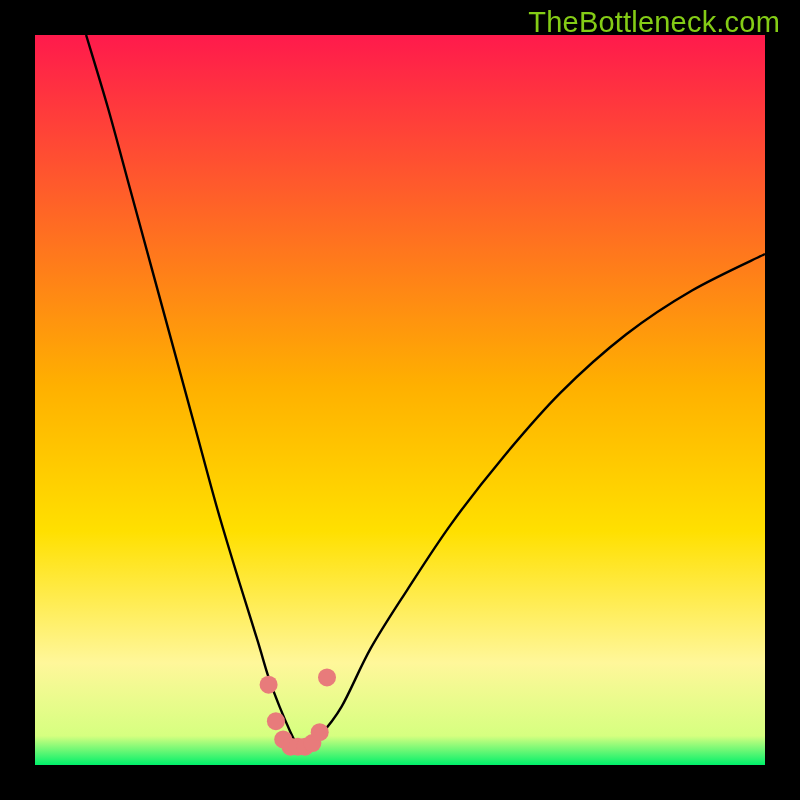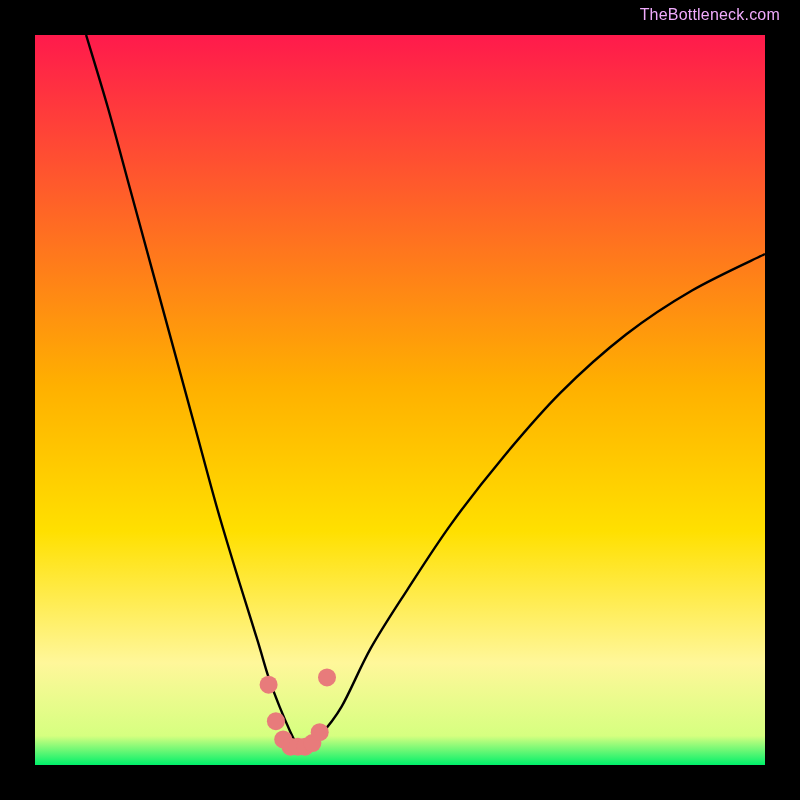--- a/index.html
+++ b/index.html
@@ -22,22 +22,22 @@
     position: absolute;
     top: 35px;
     left: 35px;
     width: 730px;
     height: 730px;
   }
   .watermark {
     position: absolute;
     top: 6px;
     right: 20px;
-    color: #f0abfc;
-    font-size: 16px;
+    color: #84cc16;
+    font-size: 29px;
     font-weight: 400;
     letter-spacing: 0.2px;
   }
   svg { display: block; }
 </style>
 </head>
 <body>
 
 <div class="frame">
 

